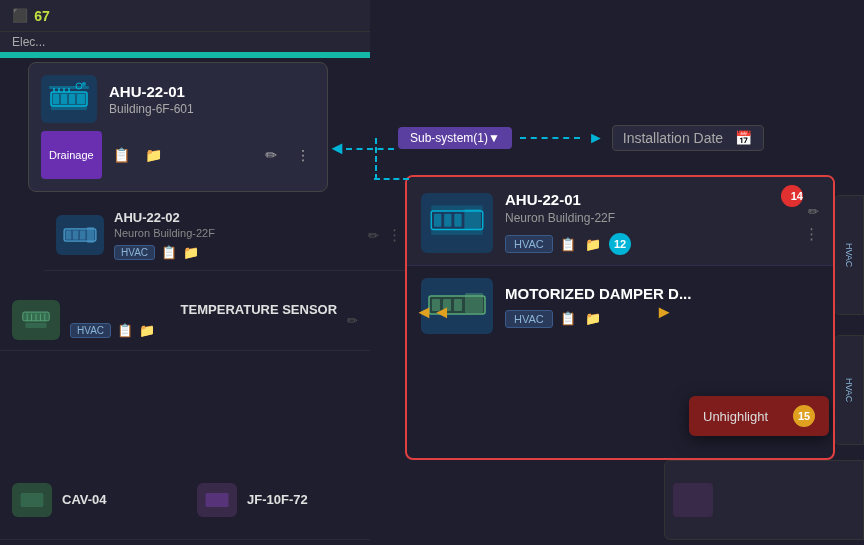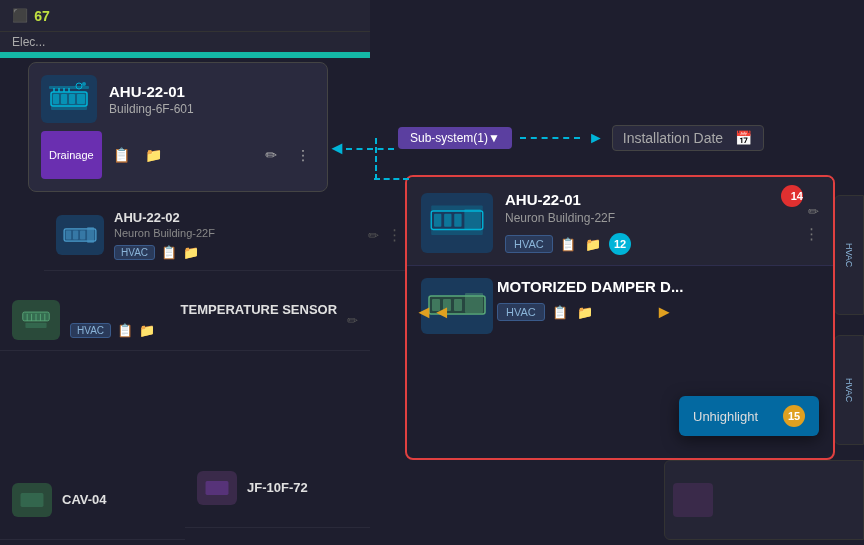--- a/index.html
+++ b/index.html
@@ -276,23 +276,23 @@
       display: flex;
       align-items: center;
       gap: 8px;
       color: #777;
       font-size: 15px;
     }
 
     
     .context-menu {
       position: absolute;
-      right: 14px;
+      right: 4px;
       top: 130px;
-      background: #0369a1;
+      background: #7f1d1d;
       border-radius: 6px;
       min-width: 140px;
       z-index: 30;
       overflow: hidden;
       box-shadow: 0 4px 16px rgba(0,0,0,0.5);
     }
     .context-item {
       display: flex;
       align-items: center;
       justify-content: space-between;
@@ -301,22 +301,22 @@
       font-size: 13px;
       cursor: pointer;
       border-bottom: 1px solid #333;
     }
     .context-item:last-child { border-bottom: none; }
 
     
     .popup-bottom-row {
       padding: 12px 14px;
       display: flex;
-      align-items: flex-start;
-      gap: 4px;
+      align-items: center;
+      gap: 12px;
       position: relative;
     }
   </style>
 </head>
 <body>
 
 <div class="bg-layer"></div>
 
 <div class="plumbing-row" style="position:absolute;top:0;left:0;width:370px;height:32px;">
   <span style="color:#fff;font-size:13px;margin-right:6px;">⬛</span>
@@ -438,21 +438,21 @@
   <div class="list-card-icon" style="background:#2a4a3a;width:40px;height:34px;">
     <svg width="32" height="26" viewBox="0 0 40 34">
       <rect x="5" y="8" width="30" height="18" rx="2" fill="#3a7a5a" opacity="0.6"></rect>
     </svg>
   </div>
   <div class="list-card-info">
     <div class="list-card-title">CAV-04</div>
   </div>
 </div>
 
-<div class="list-card" style="position:absolute;top:448px;left:185px;width:185px;height:80px;">
+<div class="list-card" style="position:absolute;top:460px;left:185px;width:185px;height:80px;">
   <div class="list-card-icon" style="background:#3a2a4a;width:40px;height:34px;">
     <svg width="32" height="26" viewBox="0 0 40 34">
       <rect x="5" y="8" width="30" height="18" rx="2" fill="#6a3a9a" opacity="0.6"></rect>
     </svg>
   </div>
   <div class="list-card-info">
     <div class="list-card-title">JF-10F-72</div>
   </div>
 </div>
 

